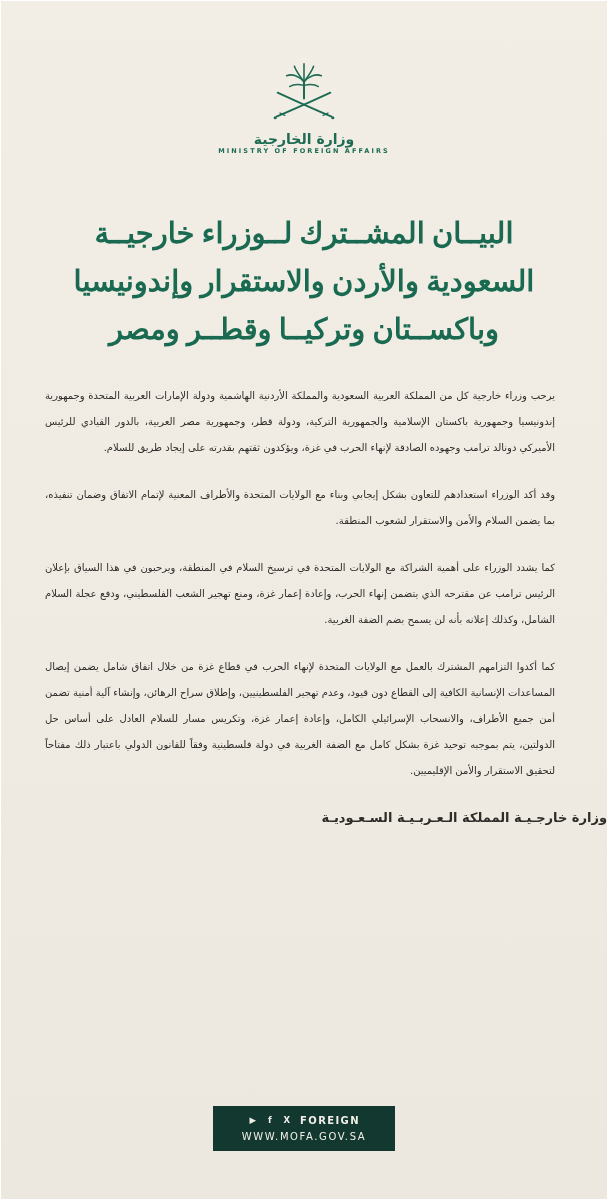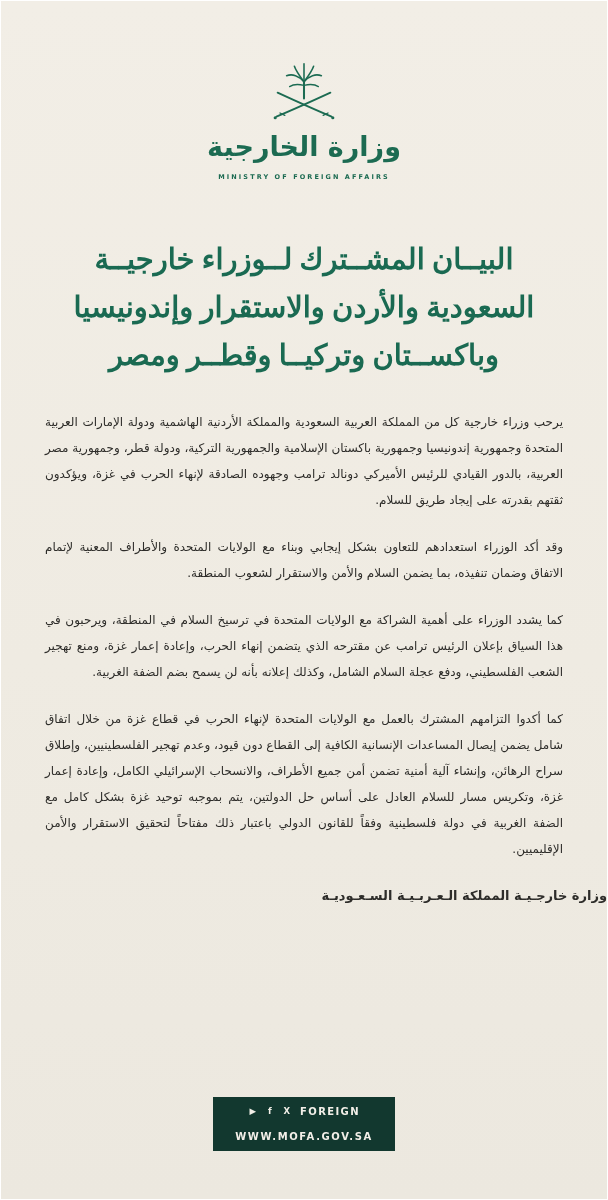--- a/index.html
+++ b/index.html
@@ -21,26 +21,26 @@
   }
   
   .logo-wrap{
     padding-top:58px;
     display:flex;flex-direction:column;align-items:center;
   }
   .emblem{width:74px;height:66px;}
   .calligraphy{
     margin-top:6px;
     color:#1c6b52;
-    font-size:27px;
+    font-size:14px;
     font-weight:bold;
     letter-spacing:0.5px;
   }
   .ministry-en{
-    margin-top:11px;
+    margin-top:0;
     direction:ltr;
     color:#1c6b52;
     font-size:6.5px;
     letter-spacing:2.1px;
     font-weight:bold;
   }
   
   .title-block{
     margin:54px 46px 0 46px;
     color:#1a6a52;
@@ -52,22 +52,22 @@
     font-size:29px;
     line-height:48px;
     white-space:nowrap;
   }
   
   .body-block{
     margin:30px 44px 0 44px;
     color:#2e2d2a;
   }
   .body-block p{
-    margin:0 0 21px 0;
-    font-size:12px;
+    margin:0 8px 21px 0;
+    font-size:10px;
     line-height:26px;
     text-align:justify;
     text-align-last:right;
   }
   
   .footer-block{
     margin-top:26px;
     color:#2e2d2a;
   }
   .footer-org{
@@ -98,22 +98,22 @@
     display:flex;align-items:center;justify-content:center;gap:7px;
     font-size:10px;letter-spacing:1.4px;font-weight:bold;
   }
   .social-icons{display:flex;align-items:center;gap:6px;}
   .si{
     display:inline-flex;align-items:center;justify-content:center;
     width:11px;height:11px;font-size:8.5px;line-height:1;
     color:#f2efe8;
   }
   .website-row{
-    margin-top:14px;
-    font-size:10px;letter-spacing:1.6px;font-weight:bold;
+    margin-top:5px;
+    font-size:10px;letter-spacing:1.6px;font-weight:normal;
   }
 </style>
 </head>
 <body>
 
 <div class="page">
 
   <div class="logo-wrap">
     <svg class="emblem" viewBox="0 0 120 110" fill="none" stroke="#1c6b52" stroke-linecap="round">
 

